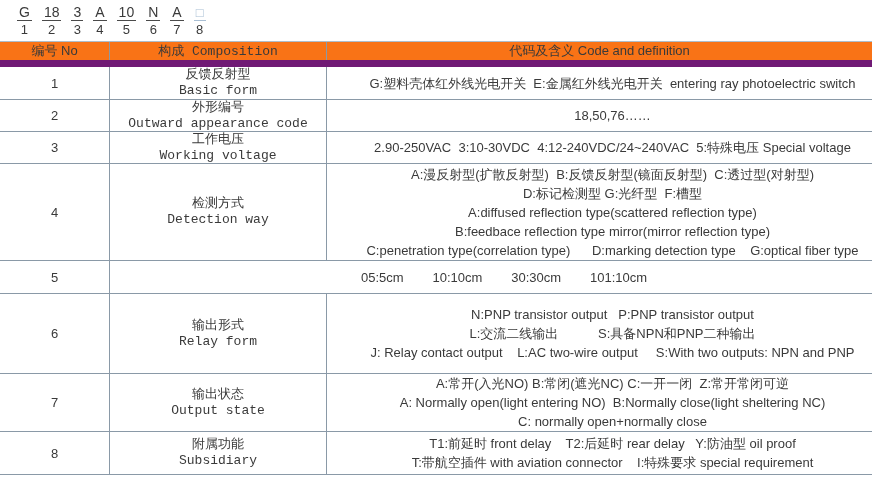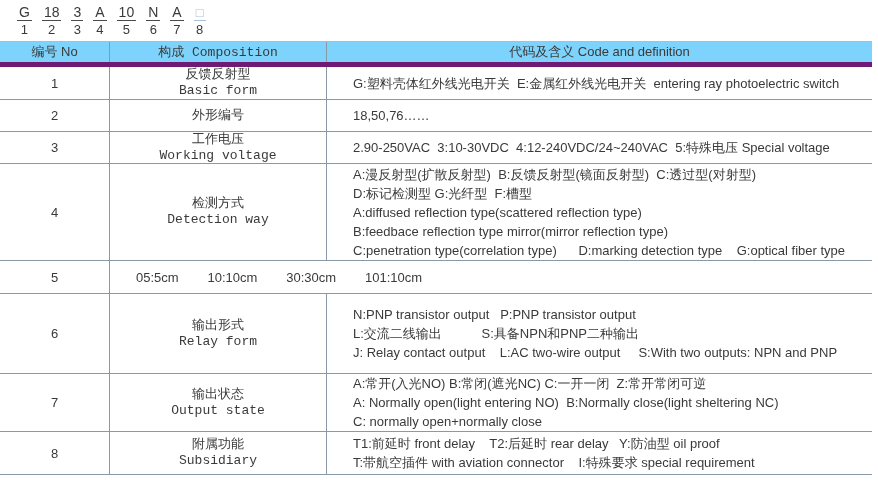--- a/index.html
+++ b/index.html
@@ -16,27 +16,27 @@
   .code-char {
     font-size: 14px; line-height: 15px; padding: 0 2px;
     border-bottom: 1px solid #4a4a4a; color: #3a3a3a; white-space: nowrap;
   }
   .code-part.light .code-char { color: #a9bfd4; border-bottom-color: #a9bfd4; font-size: 13px; }
   .code-num { font-size: 13px; line-height: 14px; margin-top: 2px; }
 
   
   .table { width: 872px; margin-top: 4px; }
   .thead {
-    display: flex; height: 26px; background: #7dd3fc;
-    border-top: 1px solid #aebdca; border-bottom: 5px solid #701a75;
+    display: flex; height: 26px; background: #f97316;
+    border-top: 1px solid #aebdca; border-bottom: 7px solid #701a75;
   }
   .row { display: flex; border-bottom: 1px solid #8a99a7; background: #ffffff; }
   .c1 { width: 110px; border-right: 1px solid #8a99a7; display: flex; align-items: center; justify-content: center; }
   .c2 { width: 217px; border-right: 1px solid #8a99a7; display: flex; flex-direction: column; align-items: center; justify-content: center; text-align: center; font-family: Liberation Mono, monospace; }
-  .c3 { flex: 1; display: flex; flex-direction: column; justify-content: center; padding-left: 26px; }
+  .c3 { flex: 1; display: flex; flex-direction: column; justify-content: center; padding-left: 26px; text-align: center; }
   .thead .c1, .thead .c2, .thead .c3 { border-right-color: #8a99a7; }
   .thead .c3 { align-items: center; padding-left: 0; }
   .comp-line { line-height: 16px; }
   .def-line { line-height: 19px; white-space: pre-wrap; }
   .h33 { height: 33px; } .h32 { height: 32px; } .h97 { height: 97px; }
   .h80 { height: 80px; } .h58 { height: 58px; } .h43 { height: 43px; }
 </style>
 </head>
 <body>
 
@@ -93,20 +93,21 @@
       </div>
       <div class="c3">
         <div class="def-line">G:塑料壳体红外线光电开关  E:金属红外线光电开关  entering ray photoelectric switch</div>
       </div>
     </div>
 
     <div class="row h32">
       <div class="c1">2</div>
       <div class="c2">
         <div class="comp-line">外形编号</div>
+        <div class="comp-line">Outward appearance code</div>
       </div>
       <div class="c3">
         <div class="def-line">18,50,76……</div>
       </div>
     </div>
 
     <div class="row h32">
       <div class="c1">3</div>
       <div class="c2">
         <div class="comp-line">工作电压</div>

